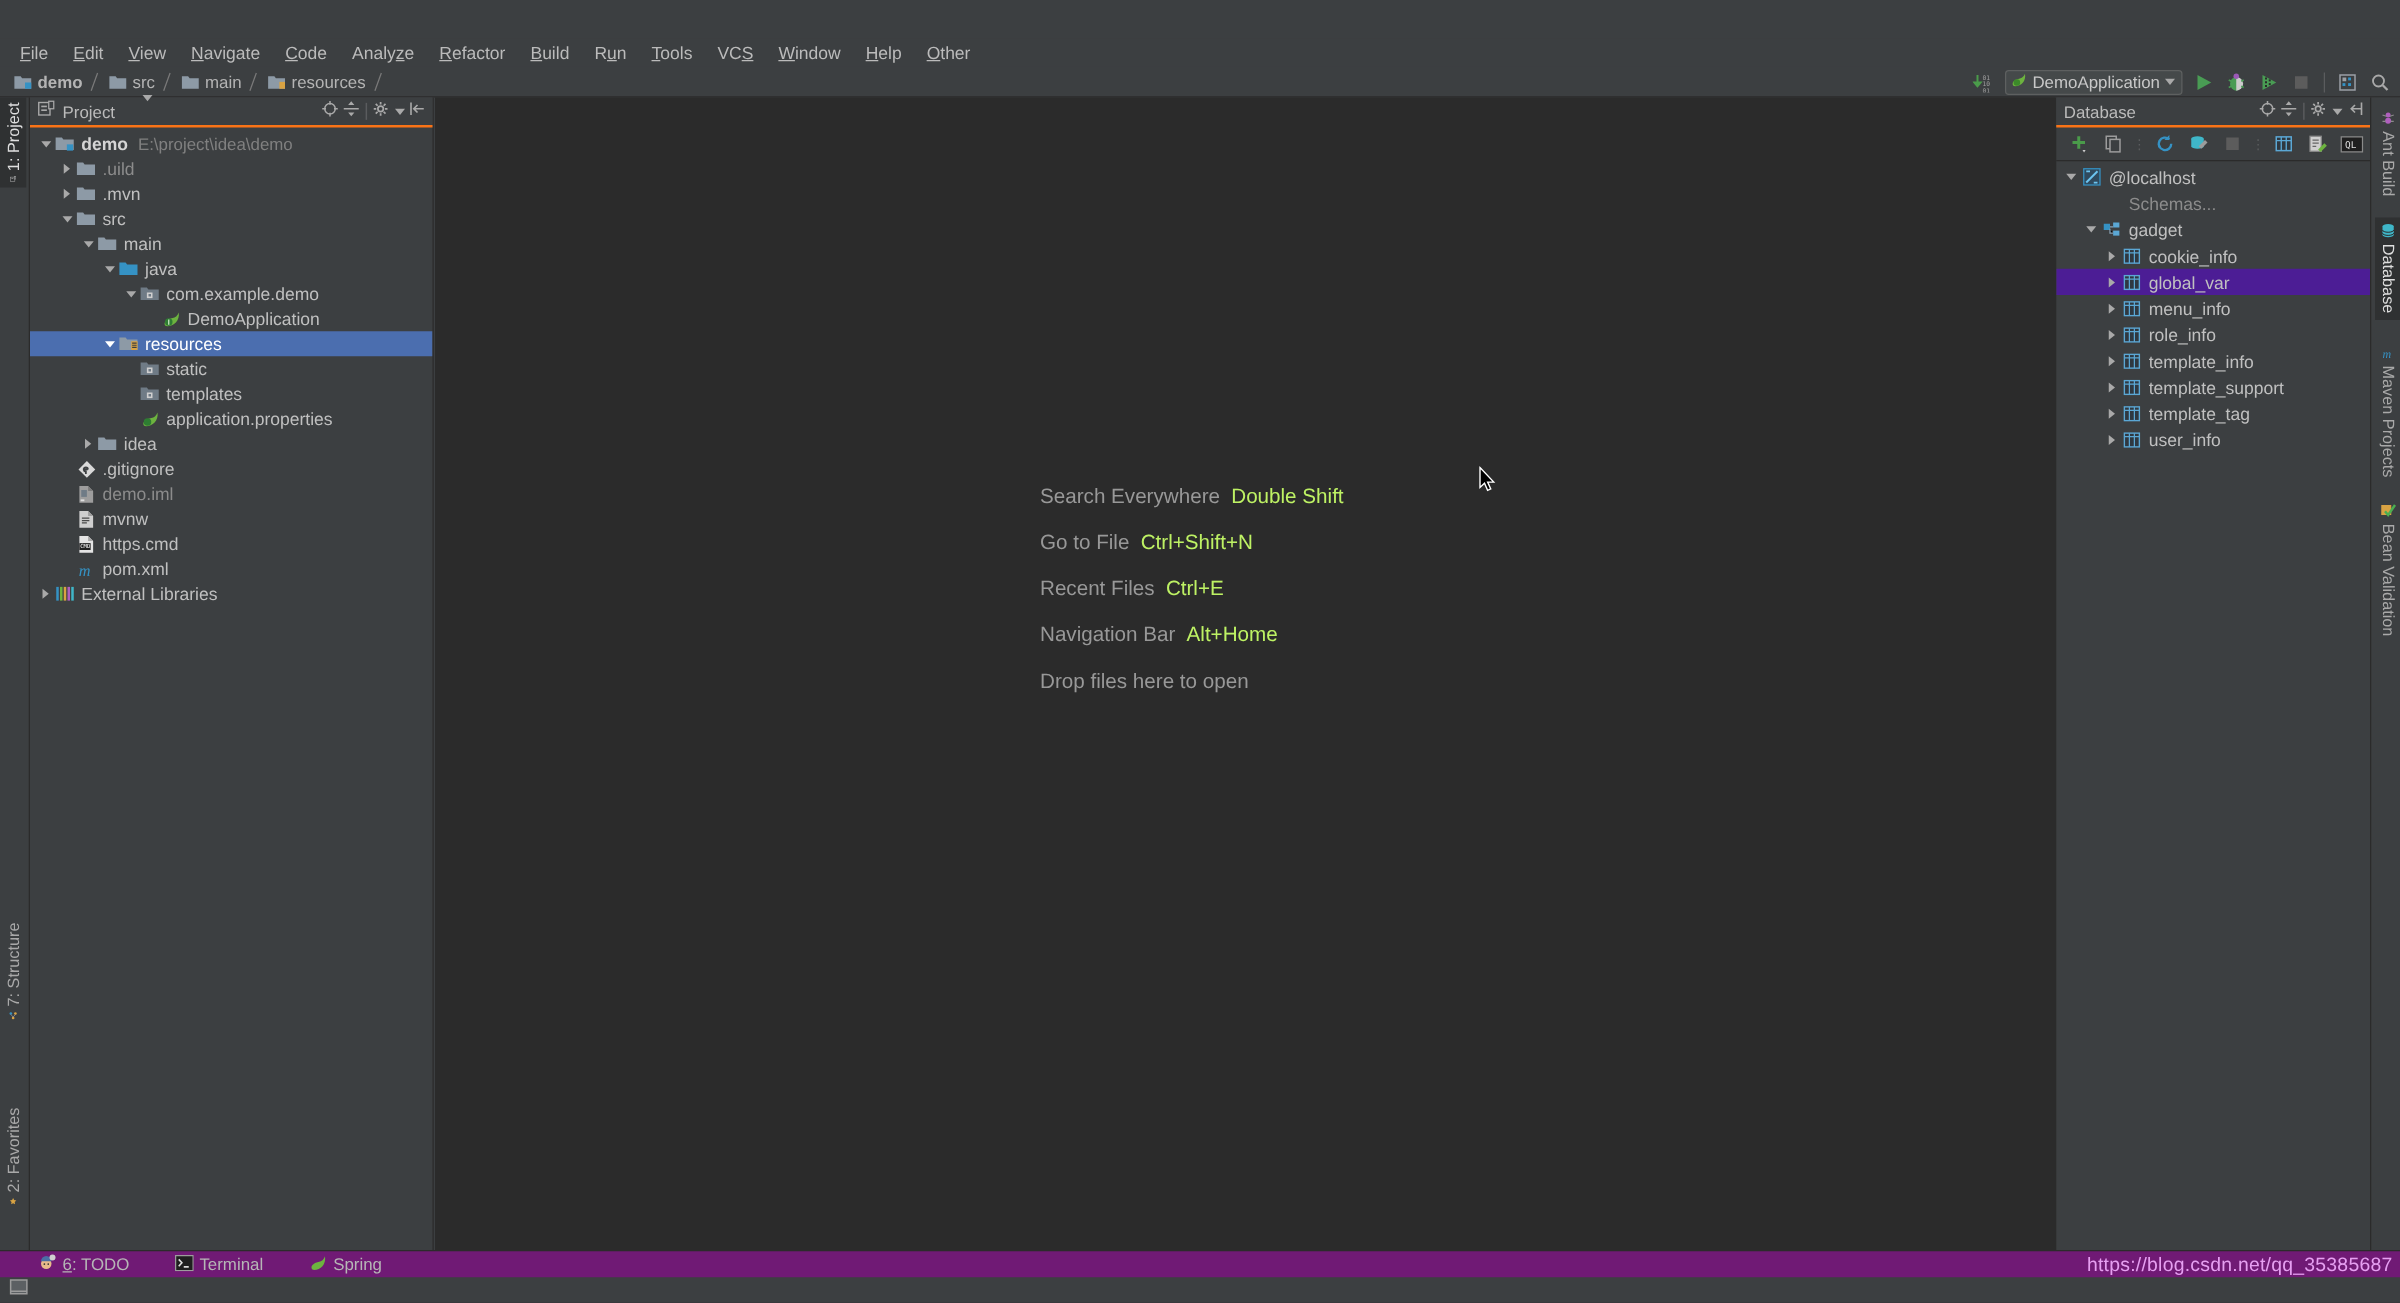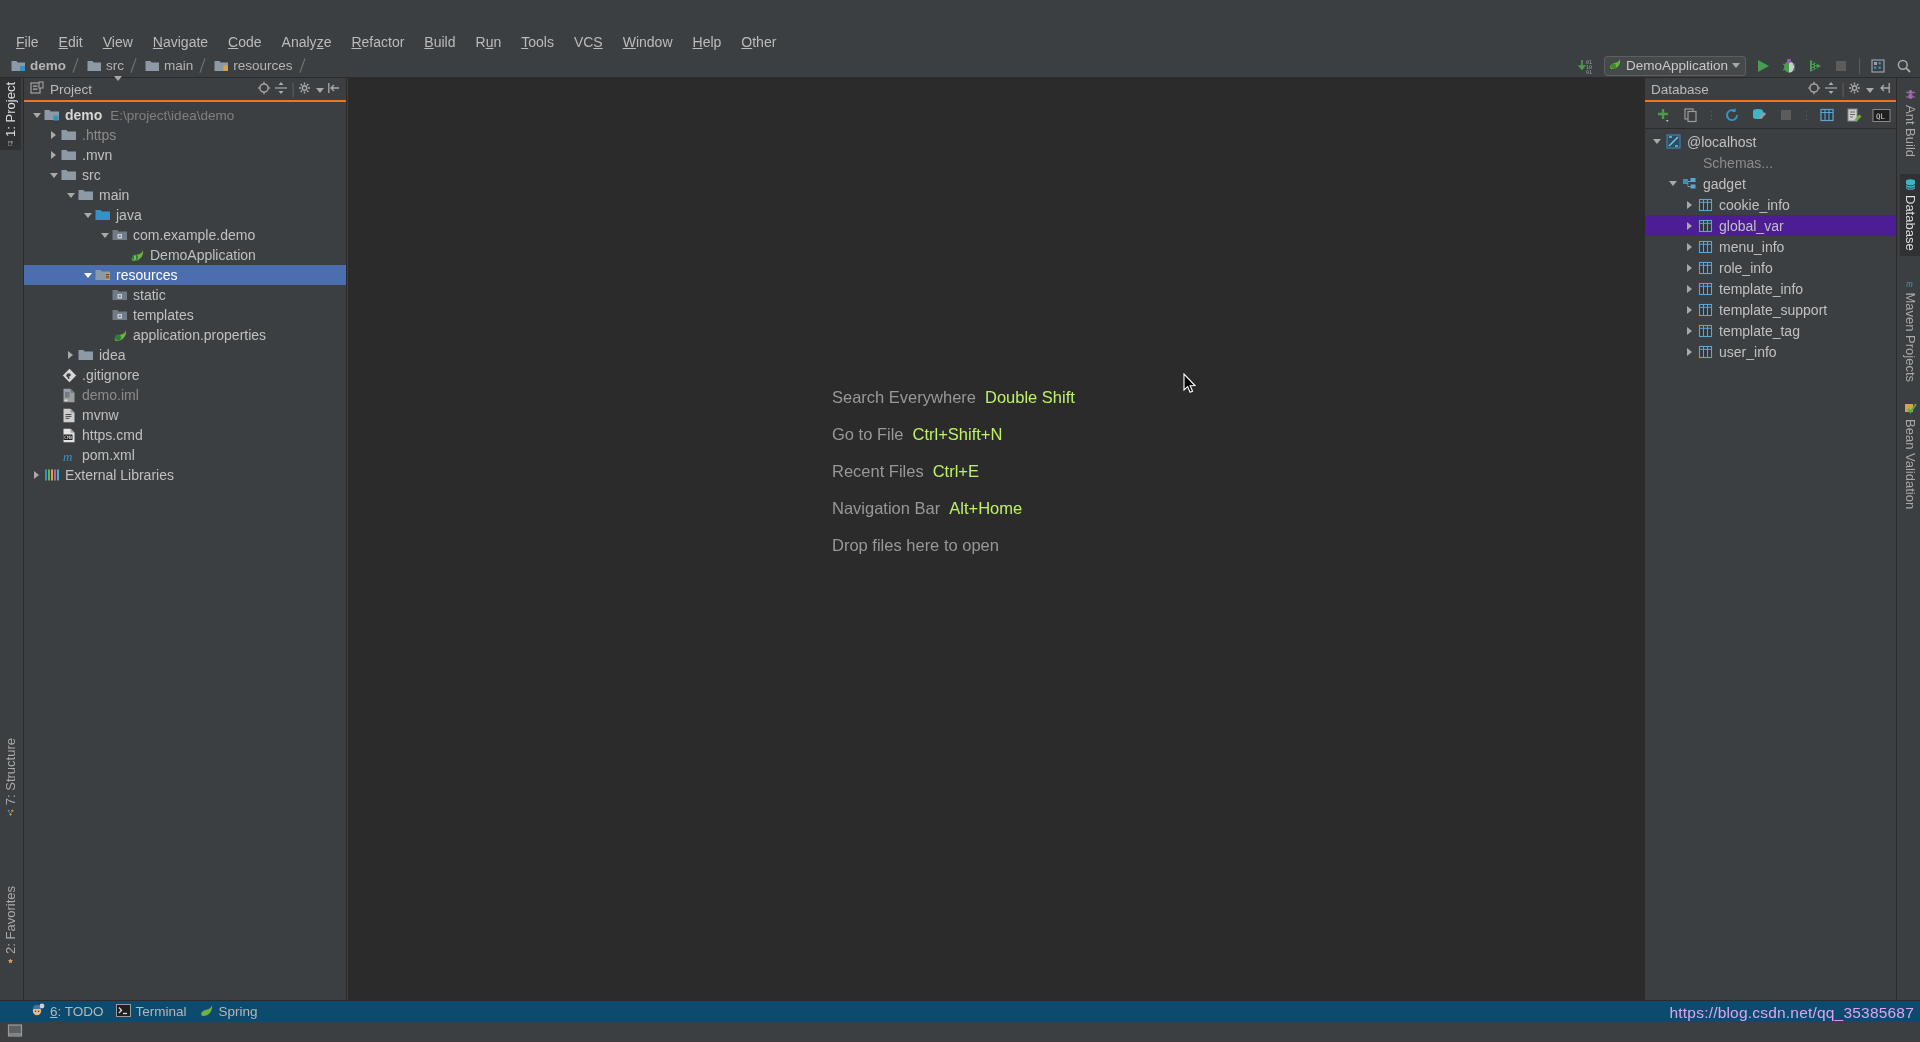--- a/index.html
+++ b/index.html
@@ -121,22 +121,22 @@
   .db-row{ display:flex; align-items:center; height:21px; white-space:nowrap; }
   .db-row.sel{ background:#4c1d95; }
   .db-row .arrow{ width:14px; display:flex; align-items:center; justify-content:center; }
   .db-row .ico{ width:19px; display:flex; align-items:center; justify-content:center; margin-right:4px; }
   .db-row .lbl{ color:#c0c0c0; }
   .db-row .lbl.dim{ color:#8c8c8c; }
 
   
   .toolwin-bar{
     position:absolute; left:0; top:1000px; width:1920px; height:22px;
-    background:#0c4a6e; border-top:1px solid #2b2b2b;
-    display:flex; align-items:center; padding-left:30px; gap:12px;
+    background:#701a75; border-top:1px solid #2b2b2b;
+    display:flex; align-items:center; padding-left:30px; gap:36px;
   }
   .twb-item{ display:flex; align-items:center; gap:5px; font-size:13.5px; color:#b6b6b6; }
   .twb-item u{ text-decoration:underline; }
   .statusbar{
     position:absolute; left:0; top:1022px; width:1920px; height:20px;
     background:#3c3f41; display:flex; align-items:center; padding-left:7px;
   }
   .watermark{
     position:absolute; right:6px; top:1004px; font-size:15.5px; color:#f0abfc;
     opacity:.92; letter-spacing:.2px;
@@ -398,21 +398,21 @@
         <div class="trow">
           <span style="display:inline-block;width:23px"></span>
           <span class="arrow">
             <i class="arrow-r"></i>
           </span>
           <span class="ico">
             <svg width="16" height="14" viewBox="0 0 16 14">
               <path d="M0.5 2 h5 l1.2 1.6 h8.3 v8.4 h-14.5 z" fill="#8d9aa6"></path>
             </svg>
           </span>
-          <span class="lbl dim">.https</span>
+          <span class="lbl dim">.uild</span>
         </div>
         <div class="trow">
           <span style="display:inline-block;width:23px"></span>
           <span class="arrow">
             <i class="arrow-r"></i>
           </span>
           <span class="ico">
             <svg width="16" height="14" viewBox="0 0 16 14">
               <path d="M0.5 2 h5 l1.2 1.6 h8.3 v8.4 h-14.5 z" fill="#8d9aa6"></path>
             </svg>

